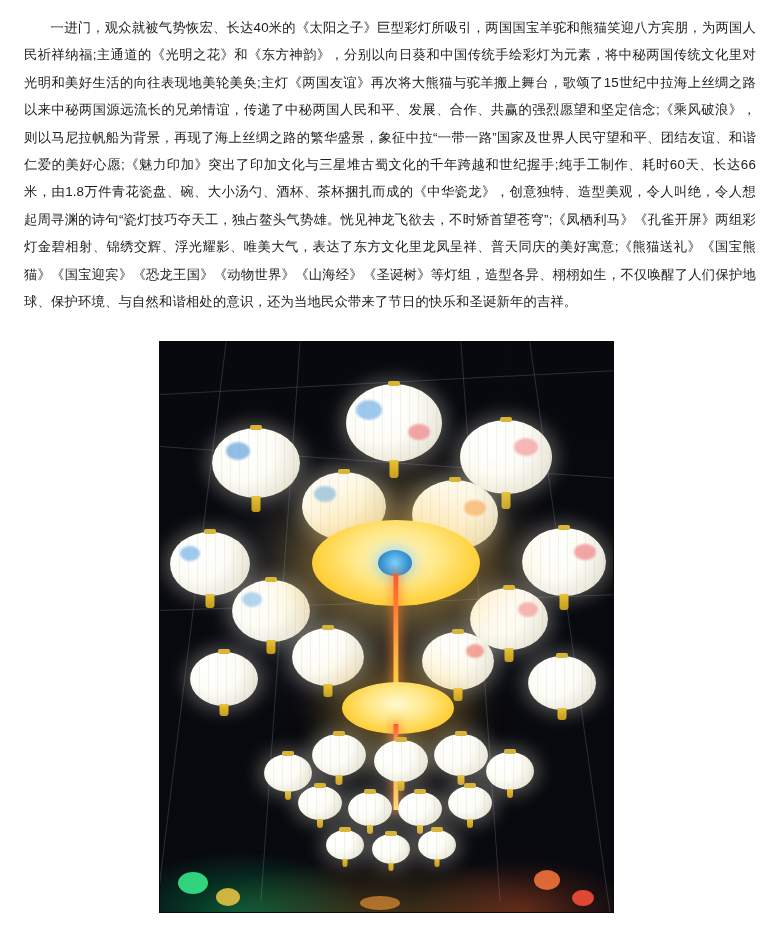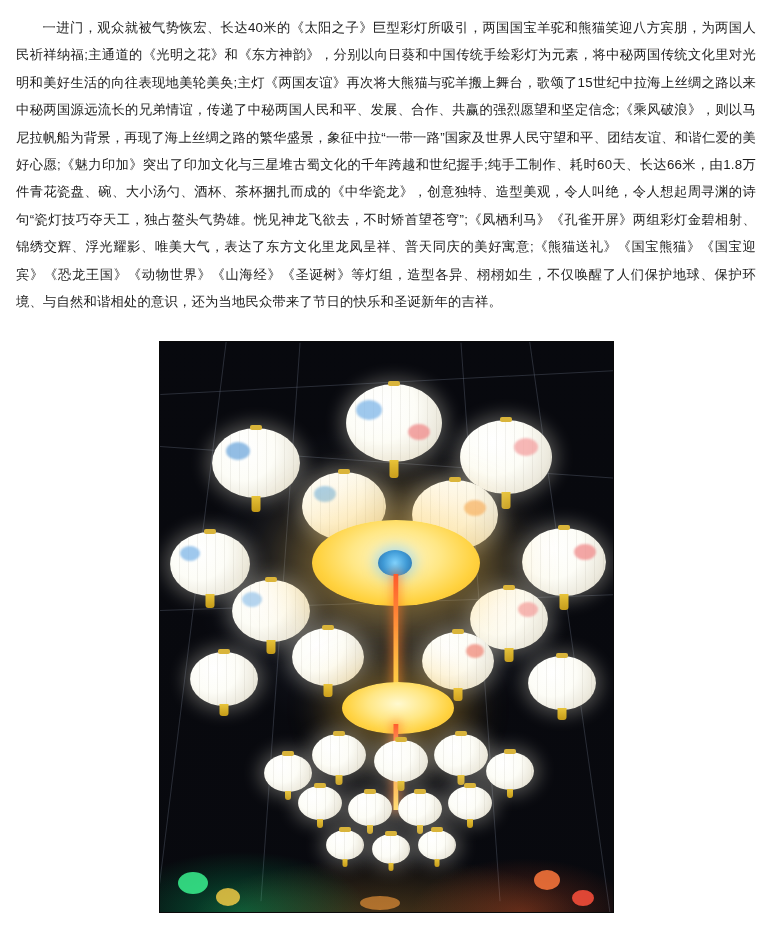--- a/index.html
+++ b/index.html
@@ -21,20 +21,21 @@
     box-sizing: border-box;
     padding: 14px 16px 0 16px;
   }
   .article-body {
     font-size: 13.3px;
     line-height: 2.06;
     text-align: justify;
     text-justify: inter-ideograph;
     letter-spacing: 0.2px;
     color: #1c1c1c;
+    margin-left: 8px;
   }
   .article-body p {
     margin: 0;
     text-indent: 2em;
   }
   .figure-wrap {
     margin-top: 26px;
     display: flex;
     justify-content: center;
   }

